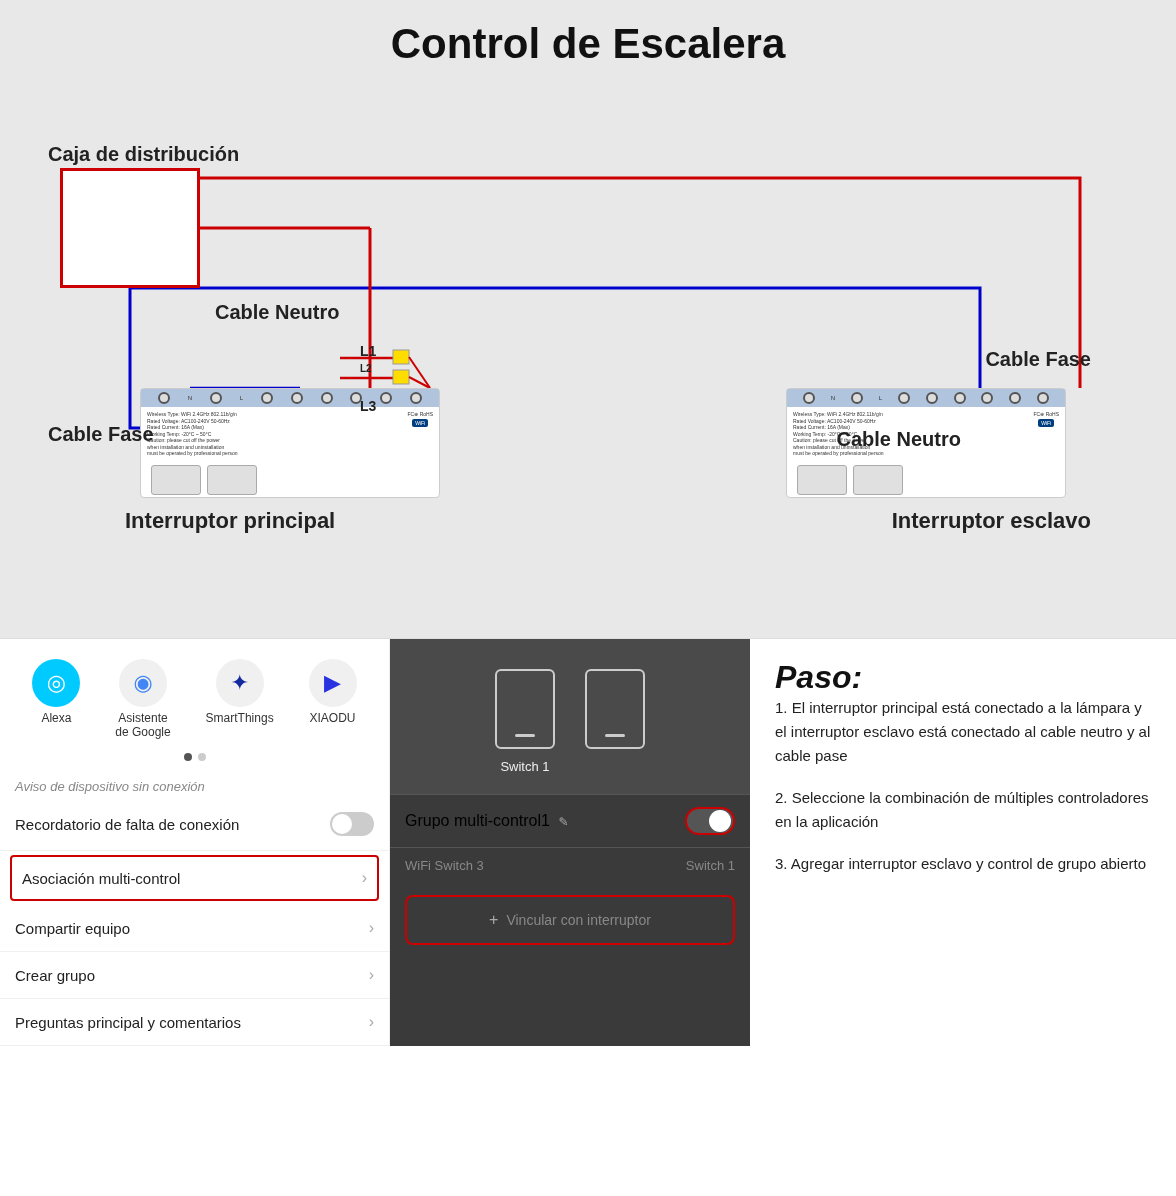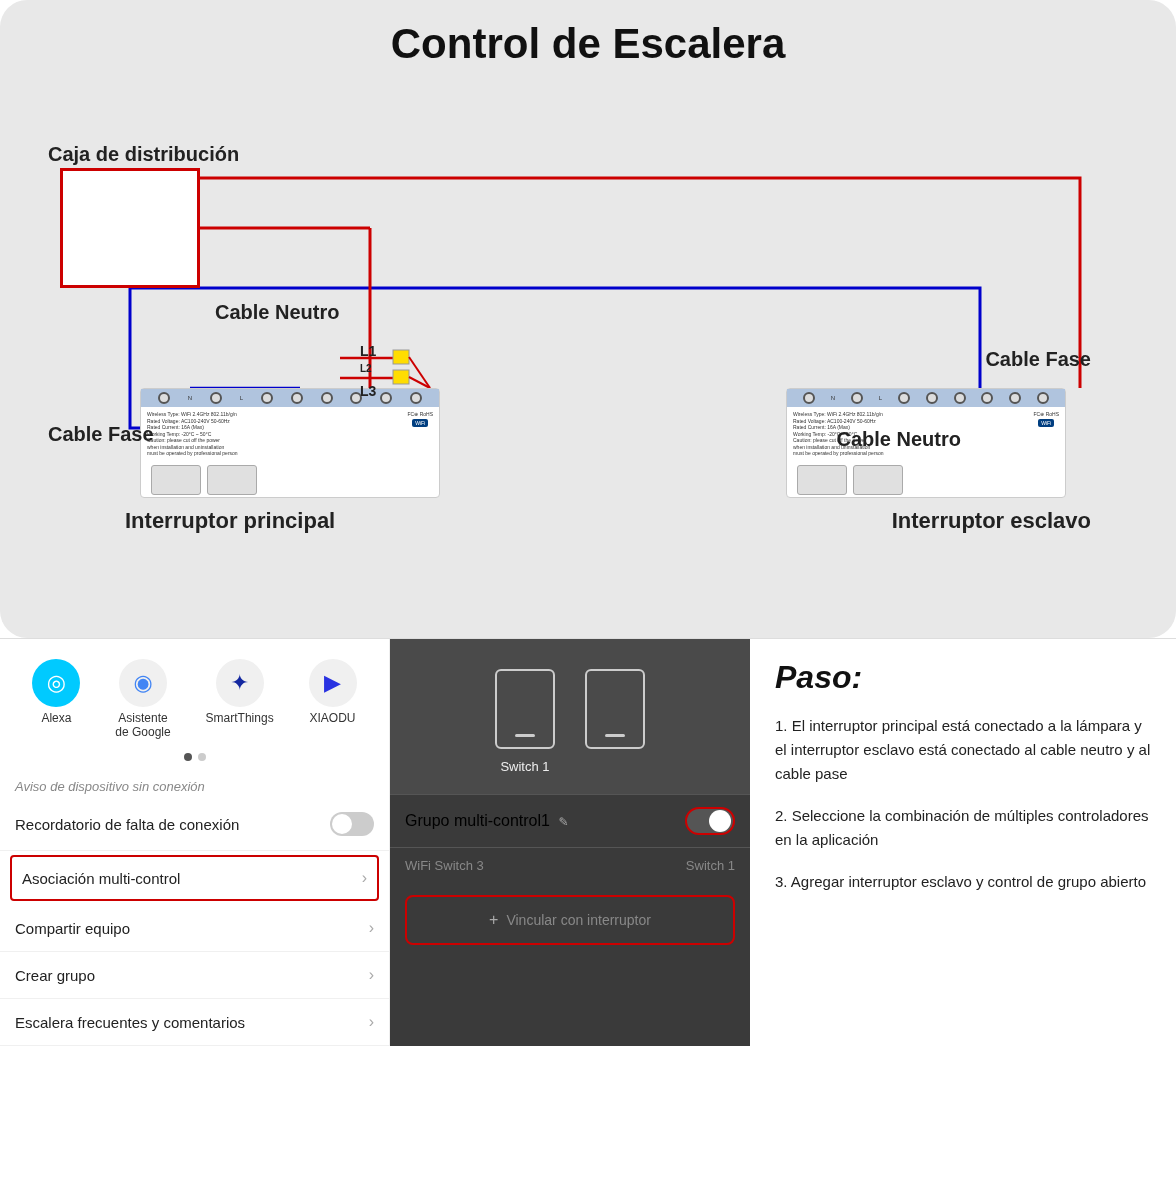--- a/index.html
+++ b/index.html
@@ -8,21 +8,20 @@
       min-height: 1196px;
       font-family: Arial, sans-serif;
       background: #fff;
     }
 
     
     .diagram-section {
       background: #e8e8e8;
       padding: 20px 30px 30px;
       position: relative;
-      border-radius: 27px;
     }
     .diagram-title {
       text-align: center;
       font-size: 42px;
       font-weight: bold;
       margin-bottom: 20px;
       color: #111;
     }
     .diagram-area {
       position: relative;
@@ -316,21 +315,20 @@
 
     
     .right-panel {
       flex: 1;
       padding: 20px 25px;
     }
     .paso-title {
       font-size: 32px;
       font-weight: bold;
       font-style: italic;
-      margin-bottom: 18px;
       color: #111;
     }
     .step-item {
       font-size: 15px;
       line-height: 1.6;
       color: #222;
       margin-bottom: 18px;
     }
     .warning-text {
       color: #cc0000;
@@ -447,21 +445,21 @@
           <div class="device-btn"></div>
           <div class="device-btn"></div>
         </div>
       </div>
     </div>
 
     <span class="label" style="top:213px;left:185px;font-size:20px;">Cable Neutro</span>
     <span class="label" style="top:335px;left:18px;font-size:20px;">Cable Fase</span>
     <span class="label" style="top:255px;left:330px;font-size:14px;">L1</span>
     <span class="label" style="top:275px;left:330px;font-size:10px;">L2</span>
-    <span class="label" style="top:295px;left:330px;font-size:14px;">L3</span>
+    <span class="label" style="top:310px;left:330px;font-size:14px;">L3</span>
     <span class="label" style="top:420px;left:95px;font-size:22px;">Interruptor principal</span>
     <span class="label" style="top:420px;right:55px;font-size:22px;">Interruptor esclavo</span>
     <span class="label" style="top:260px;right:55px;font-size:20px;">Cable Fase</span>
     <span class="label" style="top:340px;right:185px;font-size:20px;">Cable Neutro</span>
   </div>
 </div>
 
 <div class="bottom-section">
 
   <div class="left-panel">
@@ -505,21 +503,21 @@
 
     <div class="setting-row">
       <span>Compartir equipo</span>
       <span class="chevron">›</span>
     </div>
     <div class="setting-row">
       <span>Crear grupo</span>
       <span class="chevron">›</span>
     </div>
     <div class="setting-row">
-      <span>Escalera frecuentes y comentarios</span>
+      <span>Preguntas principal y comentarios</span>
       <span class="chevron">›</span>
     </div>
   </div>
 
   <div class="middle-panel">
 
     <div class="switch-display-area">
       <div class="switch-icon-block">
         <div class="switch-icon-shape"></div>
         <span class="switch-label-text">Switch 1</span>

